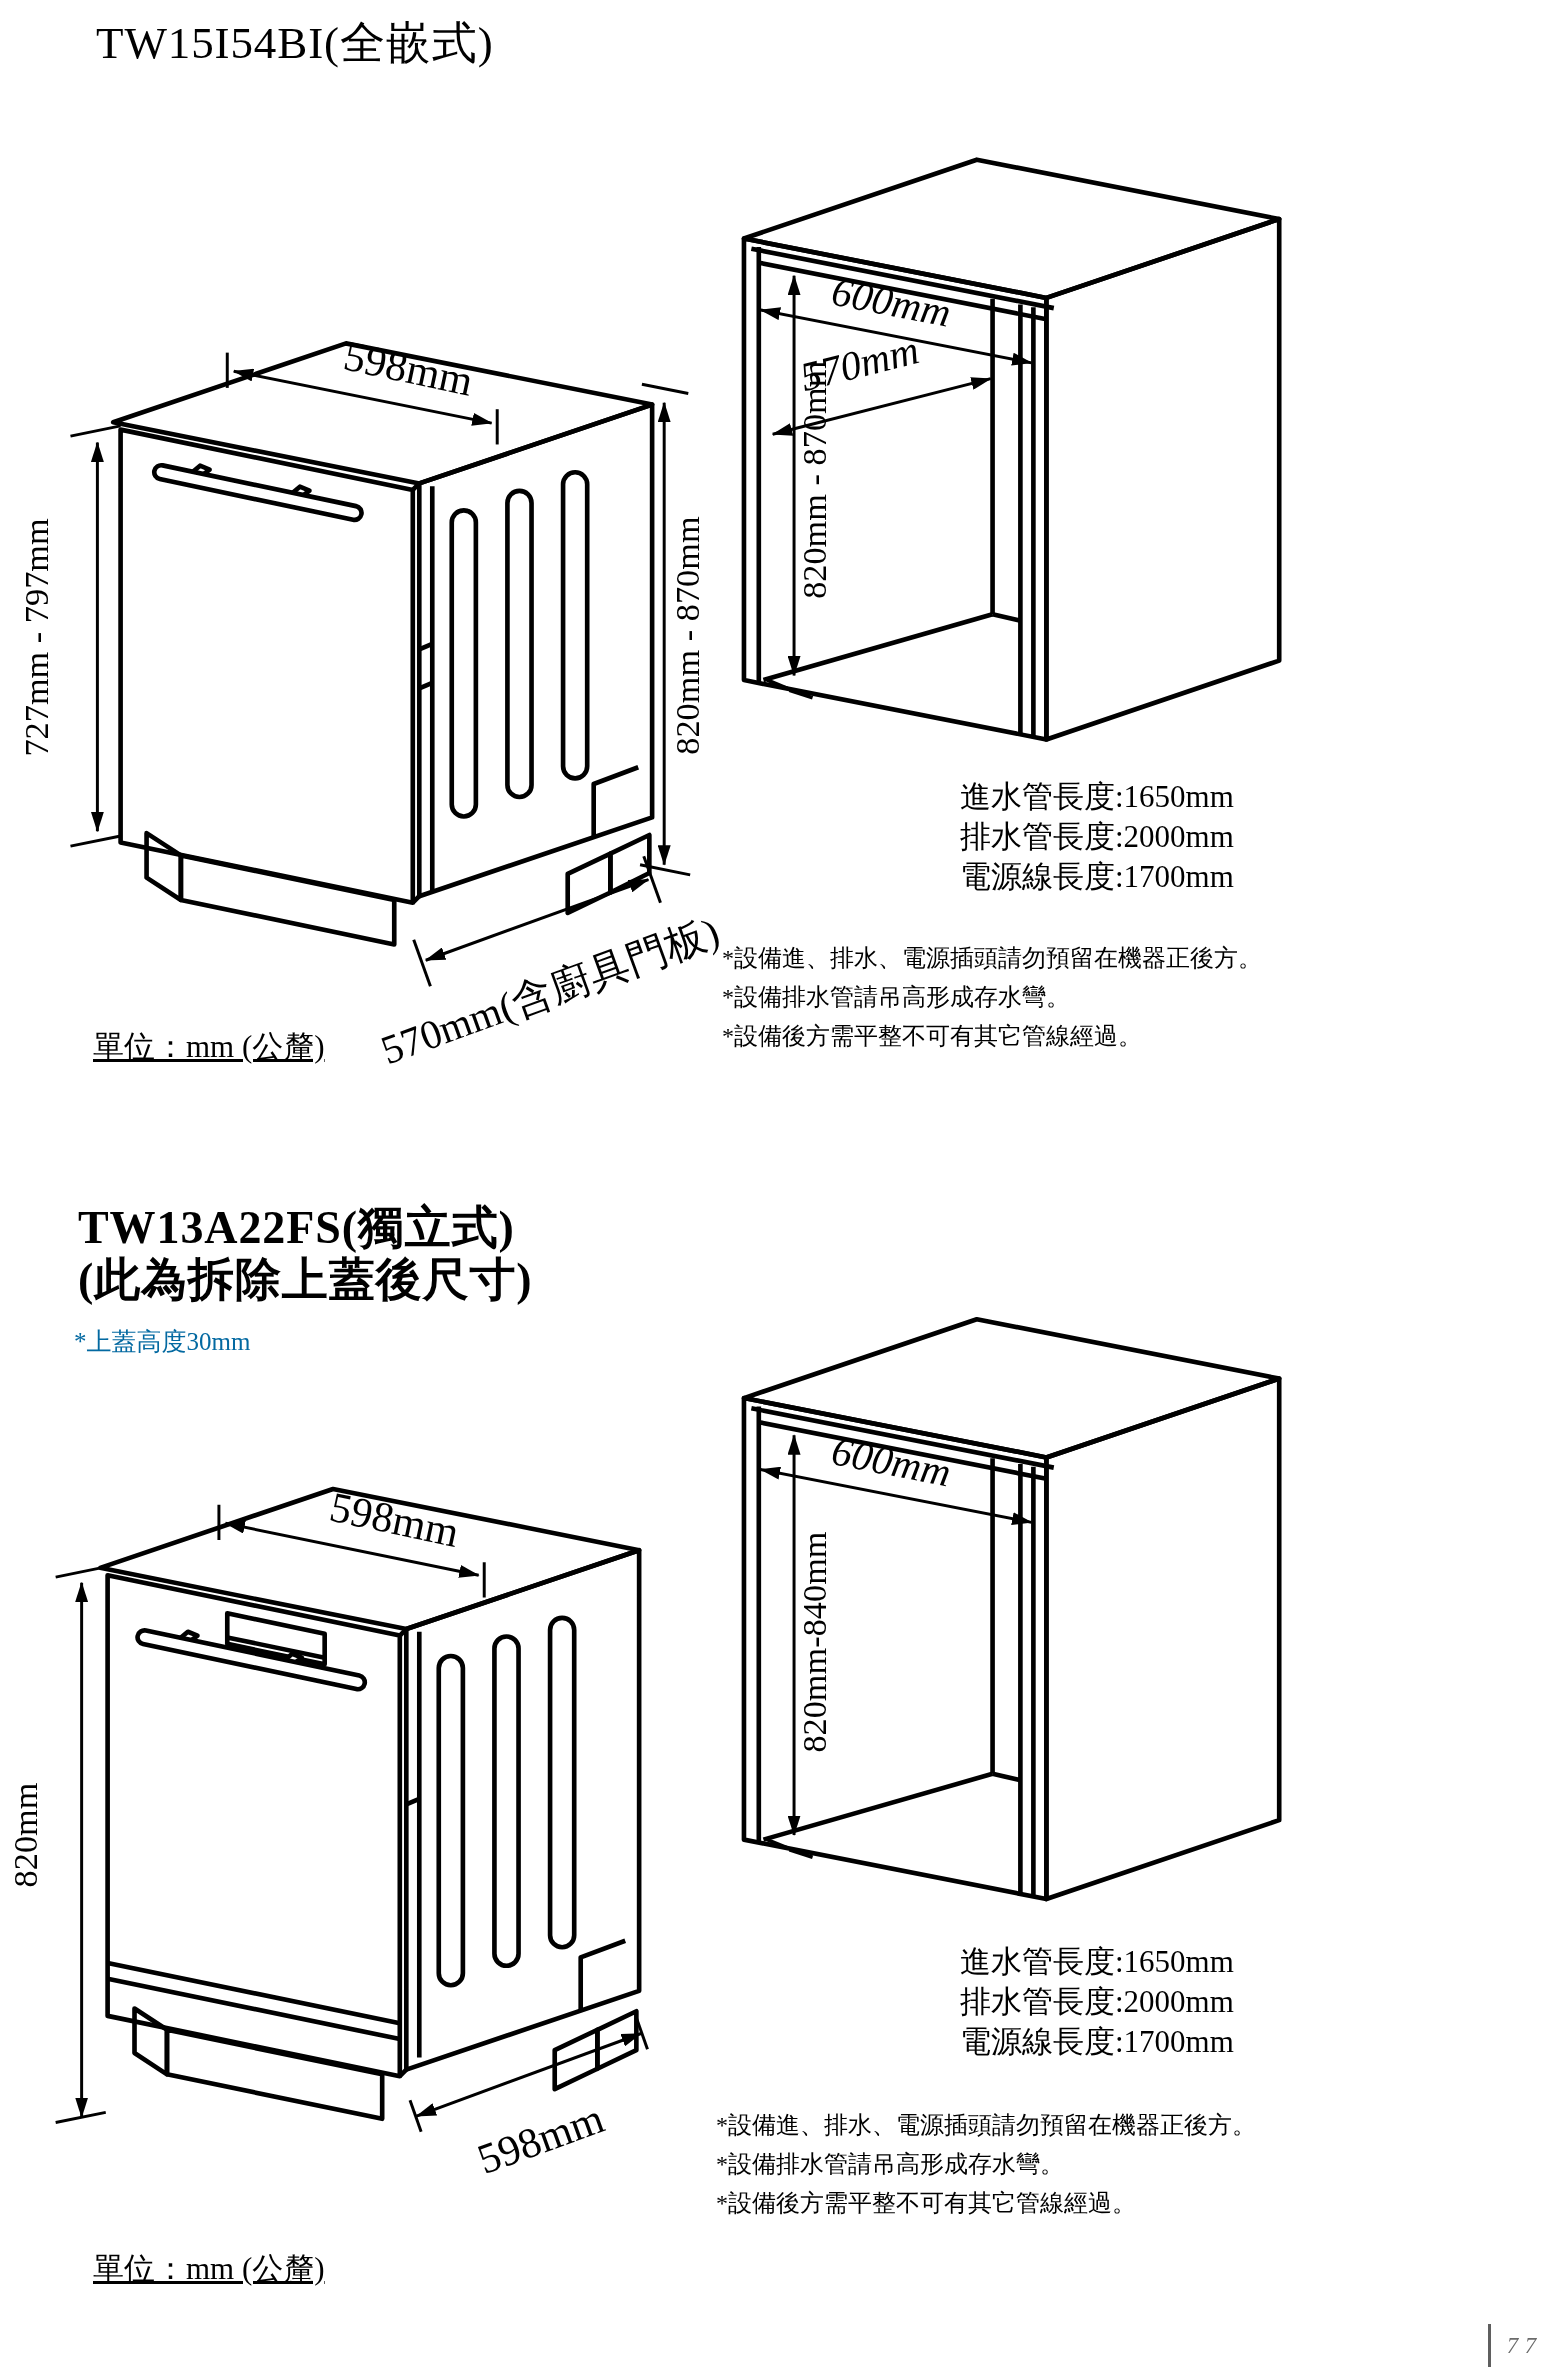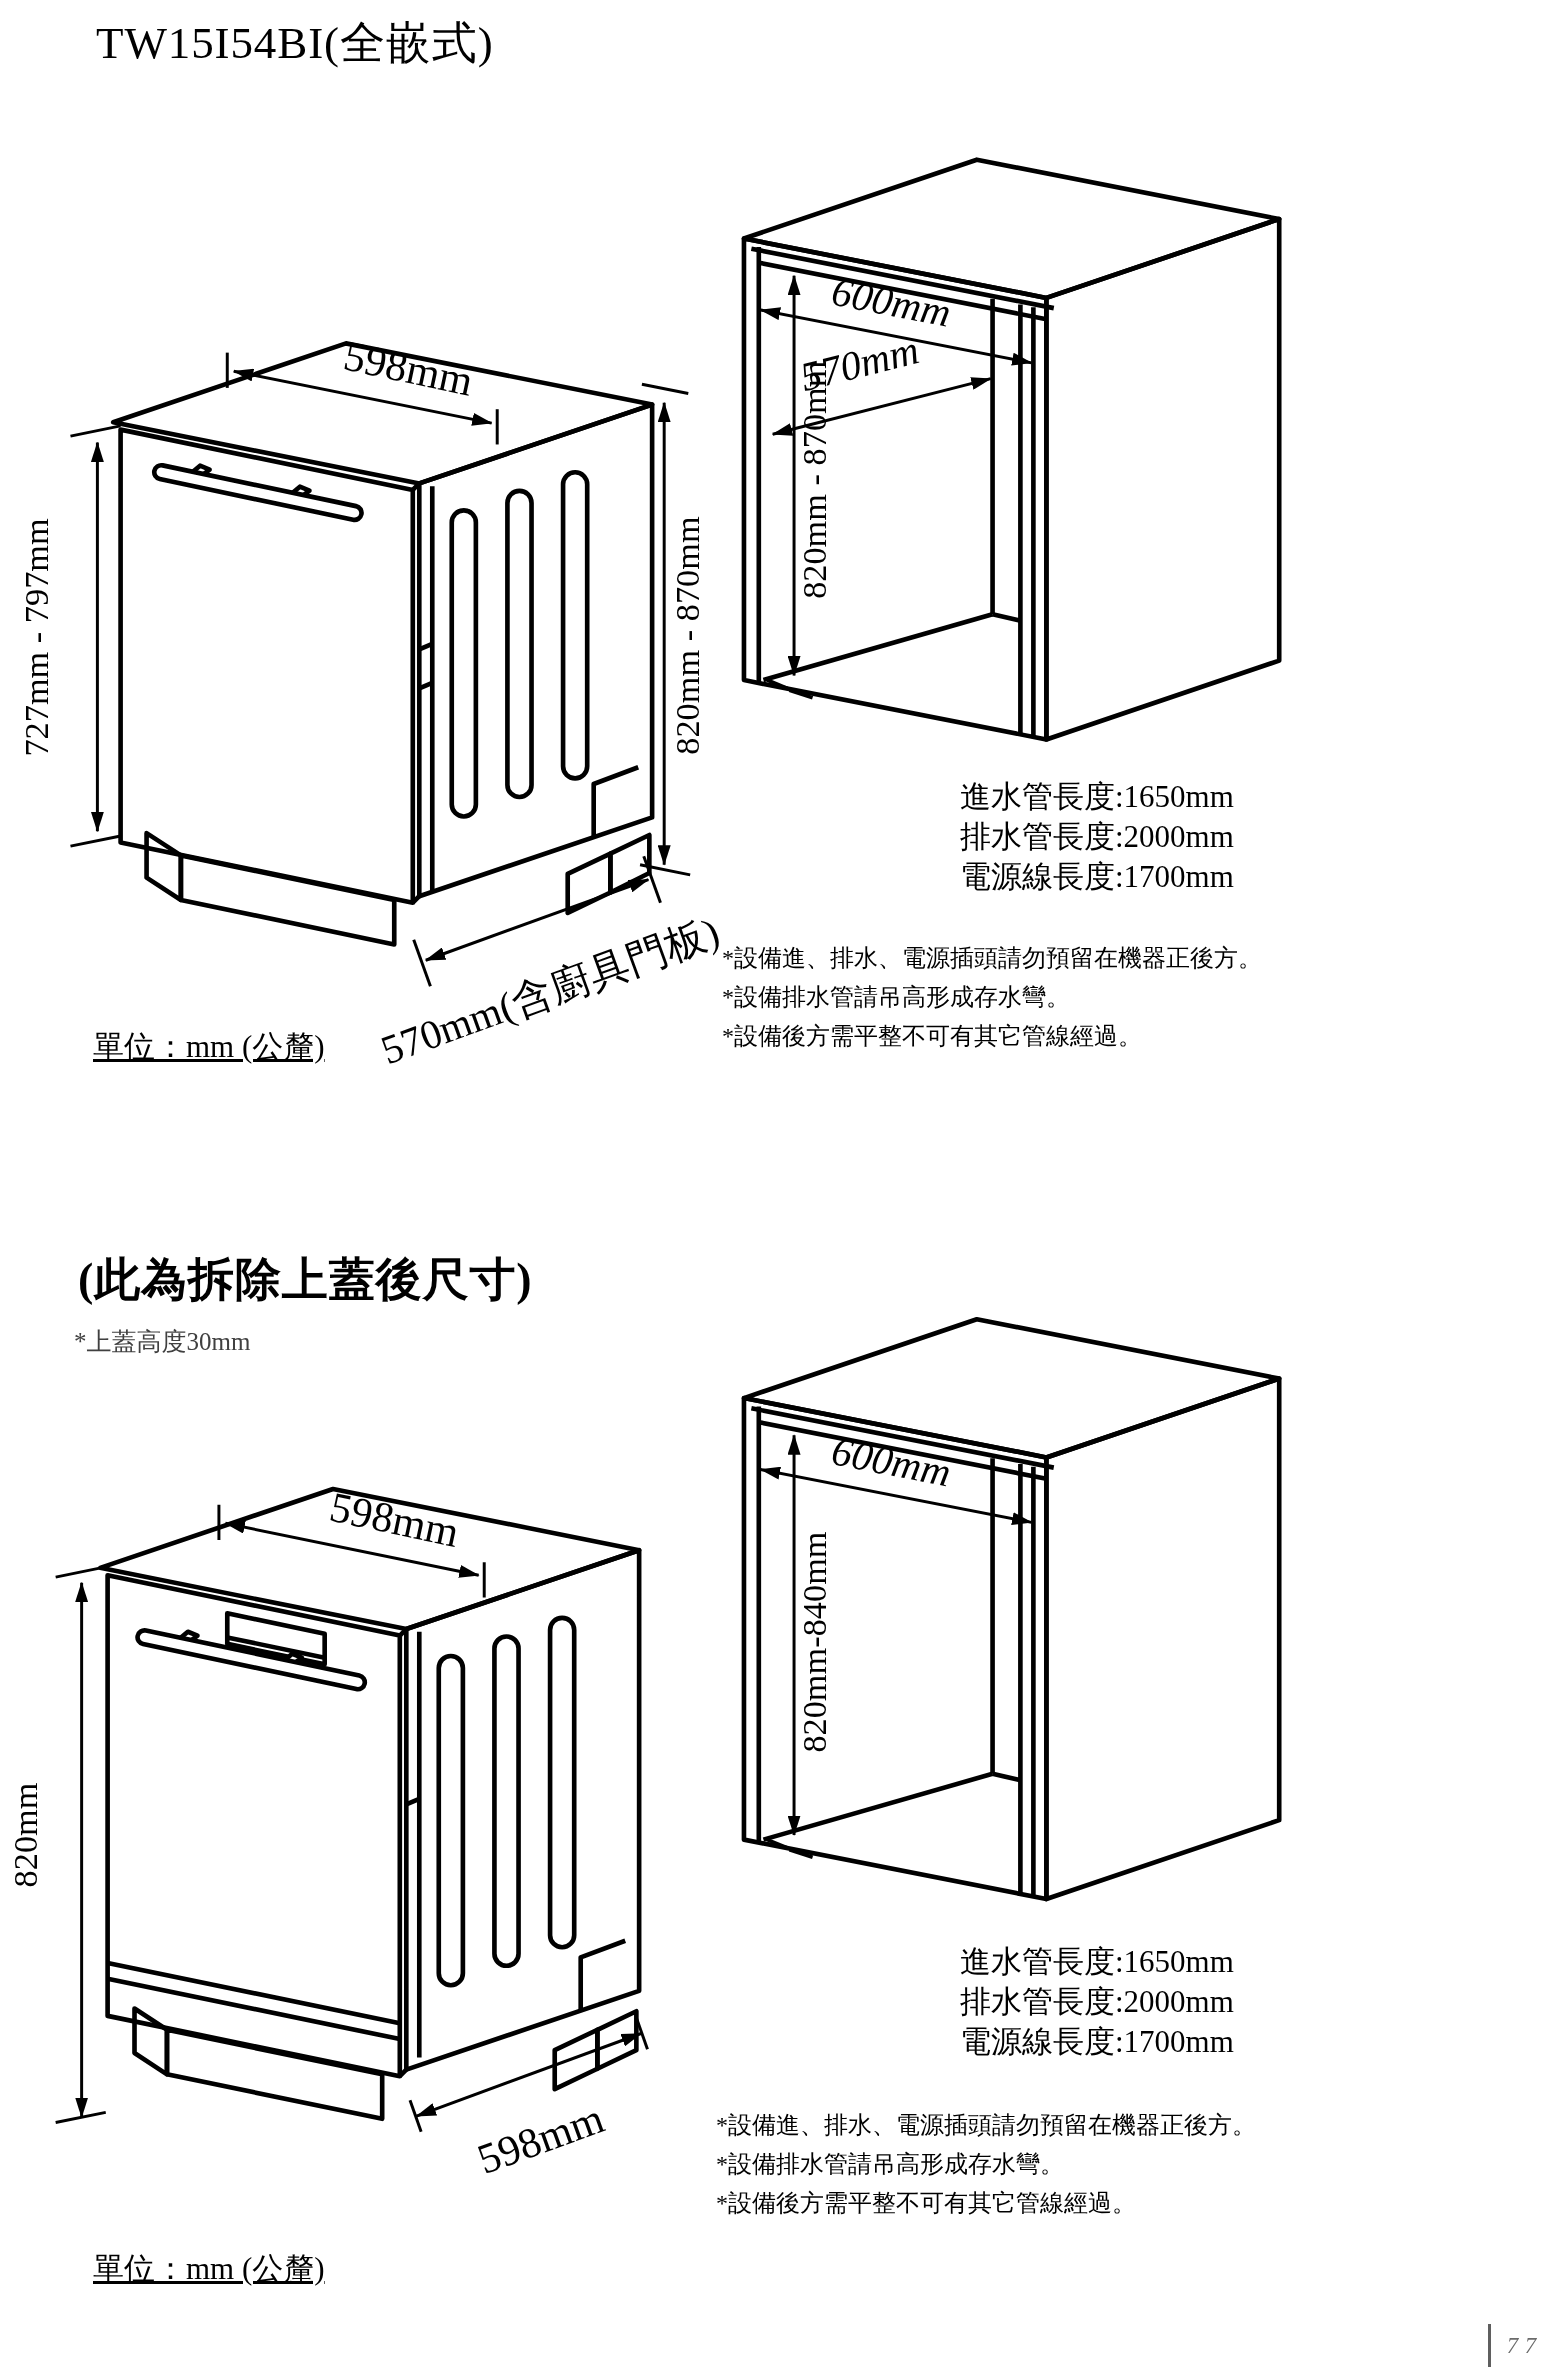--- a/index.html
+++ b/index.html
@@ -3,21 +3,21 @@
 <meta charset="utf-8">
 <style>
   html,body{margin:0;padding:0;background:#e8e8e8;}
   .page{
     position:relative;width:1551px;height:2375px;background:#ffffff;
     font-family:"Liberation Serif","DejaVu Serif",serif;color:#000;overflow:hidden;
   }
   .abs{position:absolute;}
   .title-main{font-size:45px;font-weight:400;letter-spacing:0.9px;white-space:nowrap;}
   .title-sub{font-size:46px;font-weight:700;letter-spacing:0.9px;white-space:nowrap;line-height:51px;}
-  .lid-note{font-size:25px;color:#404040;white-space:nowrap;}
+  .lid-note{font-size:25px;color:#0369a1;white-space:nowrap;}
   .hose-block div{font-size:31px;line-height:40px;white-space:nowrap;}
   .notes-block div{font-size:24px;line-height:39px;white-space:nowrap;}
   .unit-note{font-size:31px;white-space:nowrap;text-decoration:underline;}
   .drawing-svg{position:absolute;left:0;top:0;}
   svg text{font-family:"Liberation Serif","DejaVu Serif",serif;fill:#000;stroke:none;}
   .pageno{display:flex;align-items:center;gap:16px;}
   .pageno .rule{width:2.8px;height:43px;background:#5f5f5f;}
   .pageno .num{font-size:23px;font-style:italic;color:#6b6b6b;letter-spacing:6.5px;}
 </style>
 </head>
@@ -190,20 +190,21 @@
   </div>
 
   <div class="abs notes-block" style="left:722px;top:939px;">
     <div>*設備進、排水、電源插頭請勿預留在機器正後方。</div>
     <div>*設備排水管請吊高形成存水彎。</div>
     <div>*設備後方需平整不可有其它管線經過。</div>
   </div>
 
   <div class="abs unit-note" style="left:93px;top:1026px;">單位：mm (公釐)</div>
 
+  <div class="abs title-sub" style="left:78px;top:1202px;">TW13A22FS(獨立式)</div>
   <div class="abs title-sub" style="left:78px;top:1254px;">(此為拆除上蓋後尺寸)</div>
   <div class="abs lid-note" style="left:74px;top:1325px;">*上蓋高度30mm</div>
 
   <div class="abs hose-block" style="left:960px;top:1942px;">
     <div>進水管長度:1650mm</div>
     <div>排水管長度:2000mm</div>
     <div>電源線長度:1700mm</div>
   </div>
 
   <div class="abs notes-block" style="left:716px;top:2106px;">

